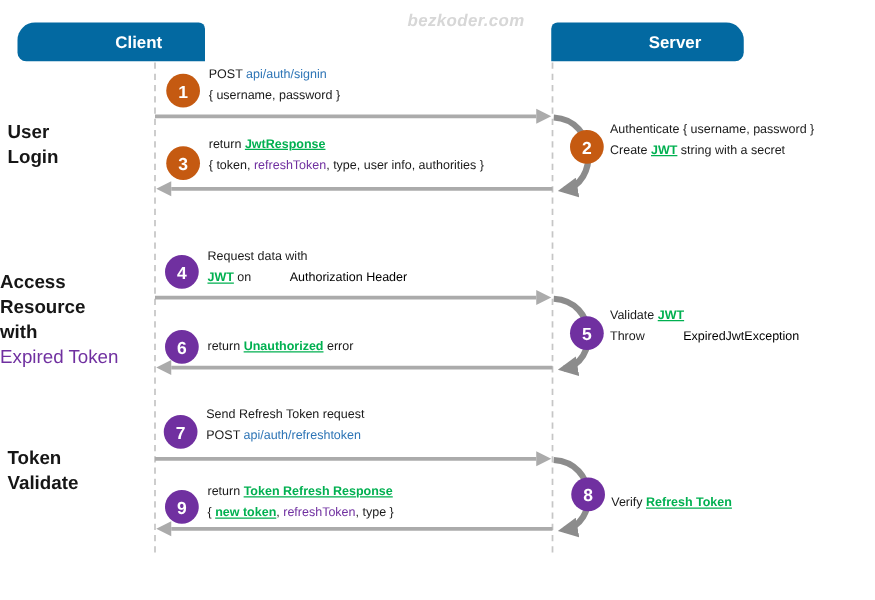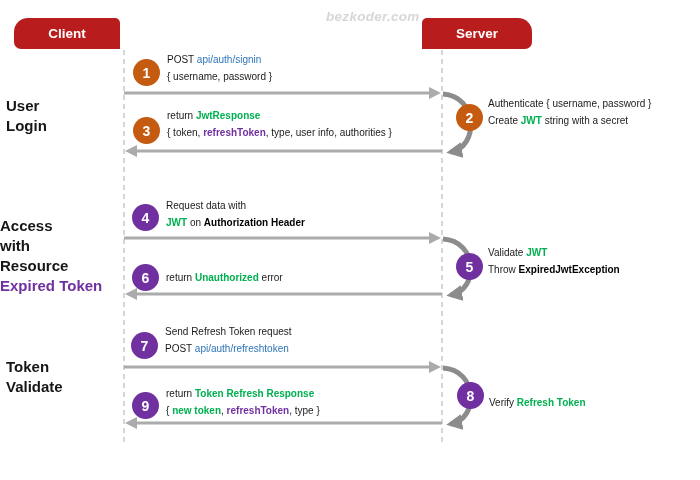--- a/index.html
+++ b/index.html
@@ -2,42 +2,42 @@
 <html><head>
 <meta charset="utf-8">
 <style>
   html,body{margin:0;padding:0;background:#fff;}
   .canvas{
     position:relative;width:700px;height:480px;background:#ffffff;
     font-family:"Liberation Sans",sans-serif;overflow:hidden;
   }
   .layer{position:absolute;left:0;top:0;}
   .lane{
-    position:absolute;top:18px;height:31px;background:#b91c1c;color:#fff;
-    font-size:13.5px;font-weight:bold;display:flex;align-items:center;justify-content:center;
+    position:absolute;top:18px;height:31px;background:#0369a1;color:#fff;
+    font-size:13.5px;font-weight:bold;display:flex;align-items:center;justify-content:center;padding-left:44px;
   }
   .lane.client{left:14px;width:106px;border-radius:14px 5px 0px 7px;}
-  .lane.server{left:422px;width:110px;border-radius:5px 14px 7px 0px;}
+  .lane.server{left:441px;width:110px;border-radius:5px 14px 7px 0px;}
   .watermark{
     position:absolute;left:326px;top:9px;font-size:13.5px;font-style:italic;
     font-weight:bold;color:#d7d7d7;letter-spacing:.3px;text-align:center;
   }
   .section{position:absolute;font-weight:bold;color:#161616;font-size:15px;}
   .section .line{line-height:20px;white-space:nowrap;}
   .section .r-purple{color:#7030A0;}
   .badge{
     position:absolute;width:27px;height:27px;border-radius:50%;color:#fff;
     font-weight:bold;font-size:14px;display:flex;align-items:center;justify-content:center;
   }
   .msgtext{position:absolute;font-size:10px;color:#1a1a1a;white-space:nowrap;}
   .msgtext .line{height:17px;line-height:17px;}
   .r-link{color:#2E75B6;}
-  .r-green{color:#00B050;font-weight:bold;}
-  .r-purple{color:#7030A0;font-weight:bold;margin-top:28px;}
-  .r-bold{font-weight:bold;color:#000;}
+  .r-green{color:#00B050;font-weight:bold;text-decoration:underline;}
+  .r-purple{color:#7030A0;font-weight:normal;margin-top:28px;}
+  .r-bold{font-weight:normal;color:#000;margin-left:28px;}
 </style>
 </head>
 <body>
 
 <div class="canvas">
 
   <svg class="layer" width="700" height="480" viewBox="0 0 700 480">
     <defs>
       <marker id="loopHead" viewBox="0 0 10 10" refX="7" refY="5" markerWidth="3.2" markerHeight="3.2" orient="auto" markerUnits="strokeWidth">
         <path d="M0,0 L10,5 L0,10 z" fill="#8C8C8C"></path>
@@ -82,22 +82,22 @@
 
   <div class="watermark">bezkoder.com</div>
 
   <div id="diagram-layer" class="layer">
       <div class="section" style="left: 6px; top: 96px; width: 114px;">
         <div class="line"><span>User</span></div>
         <div class="line"><span>Login</span></div>
       </div>
       <div class="section" style="left: 0px; top: 216px; width: 126px;">
         <div class="line"><span>Access</span></div>
+        <div class="line"><span>Resource</span></div>
         <div class="line"><span>with</span></div>
-        <div class="line"><span>Resource</span></div>
         <div class="line"><span class="r-purple">Expired Token</span></div>
       </div>
       <div class="section" style="left: 6px; top: 357px; width: 114px;">
         <div class="line"><span>Token</span></div>
         <div class="line"><span>Validate</span></div>
       </div>
       <div class="badge" style="left: 133px; top: 59px; background: rgb(197, 90, 17);">1</div>
       <div class="msgtext" style="left: 167px; top: 51px;">
         <div class="line"><span>POST </span><span class="r-link">api/auth/signin</span></div>
         <div class="line"><span>{ username, password }</span></div>

